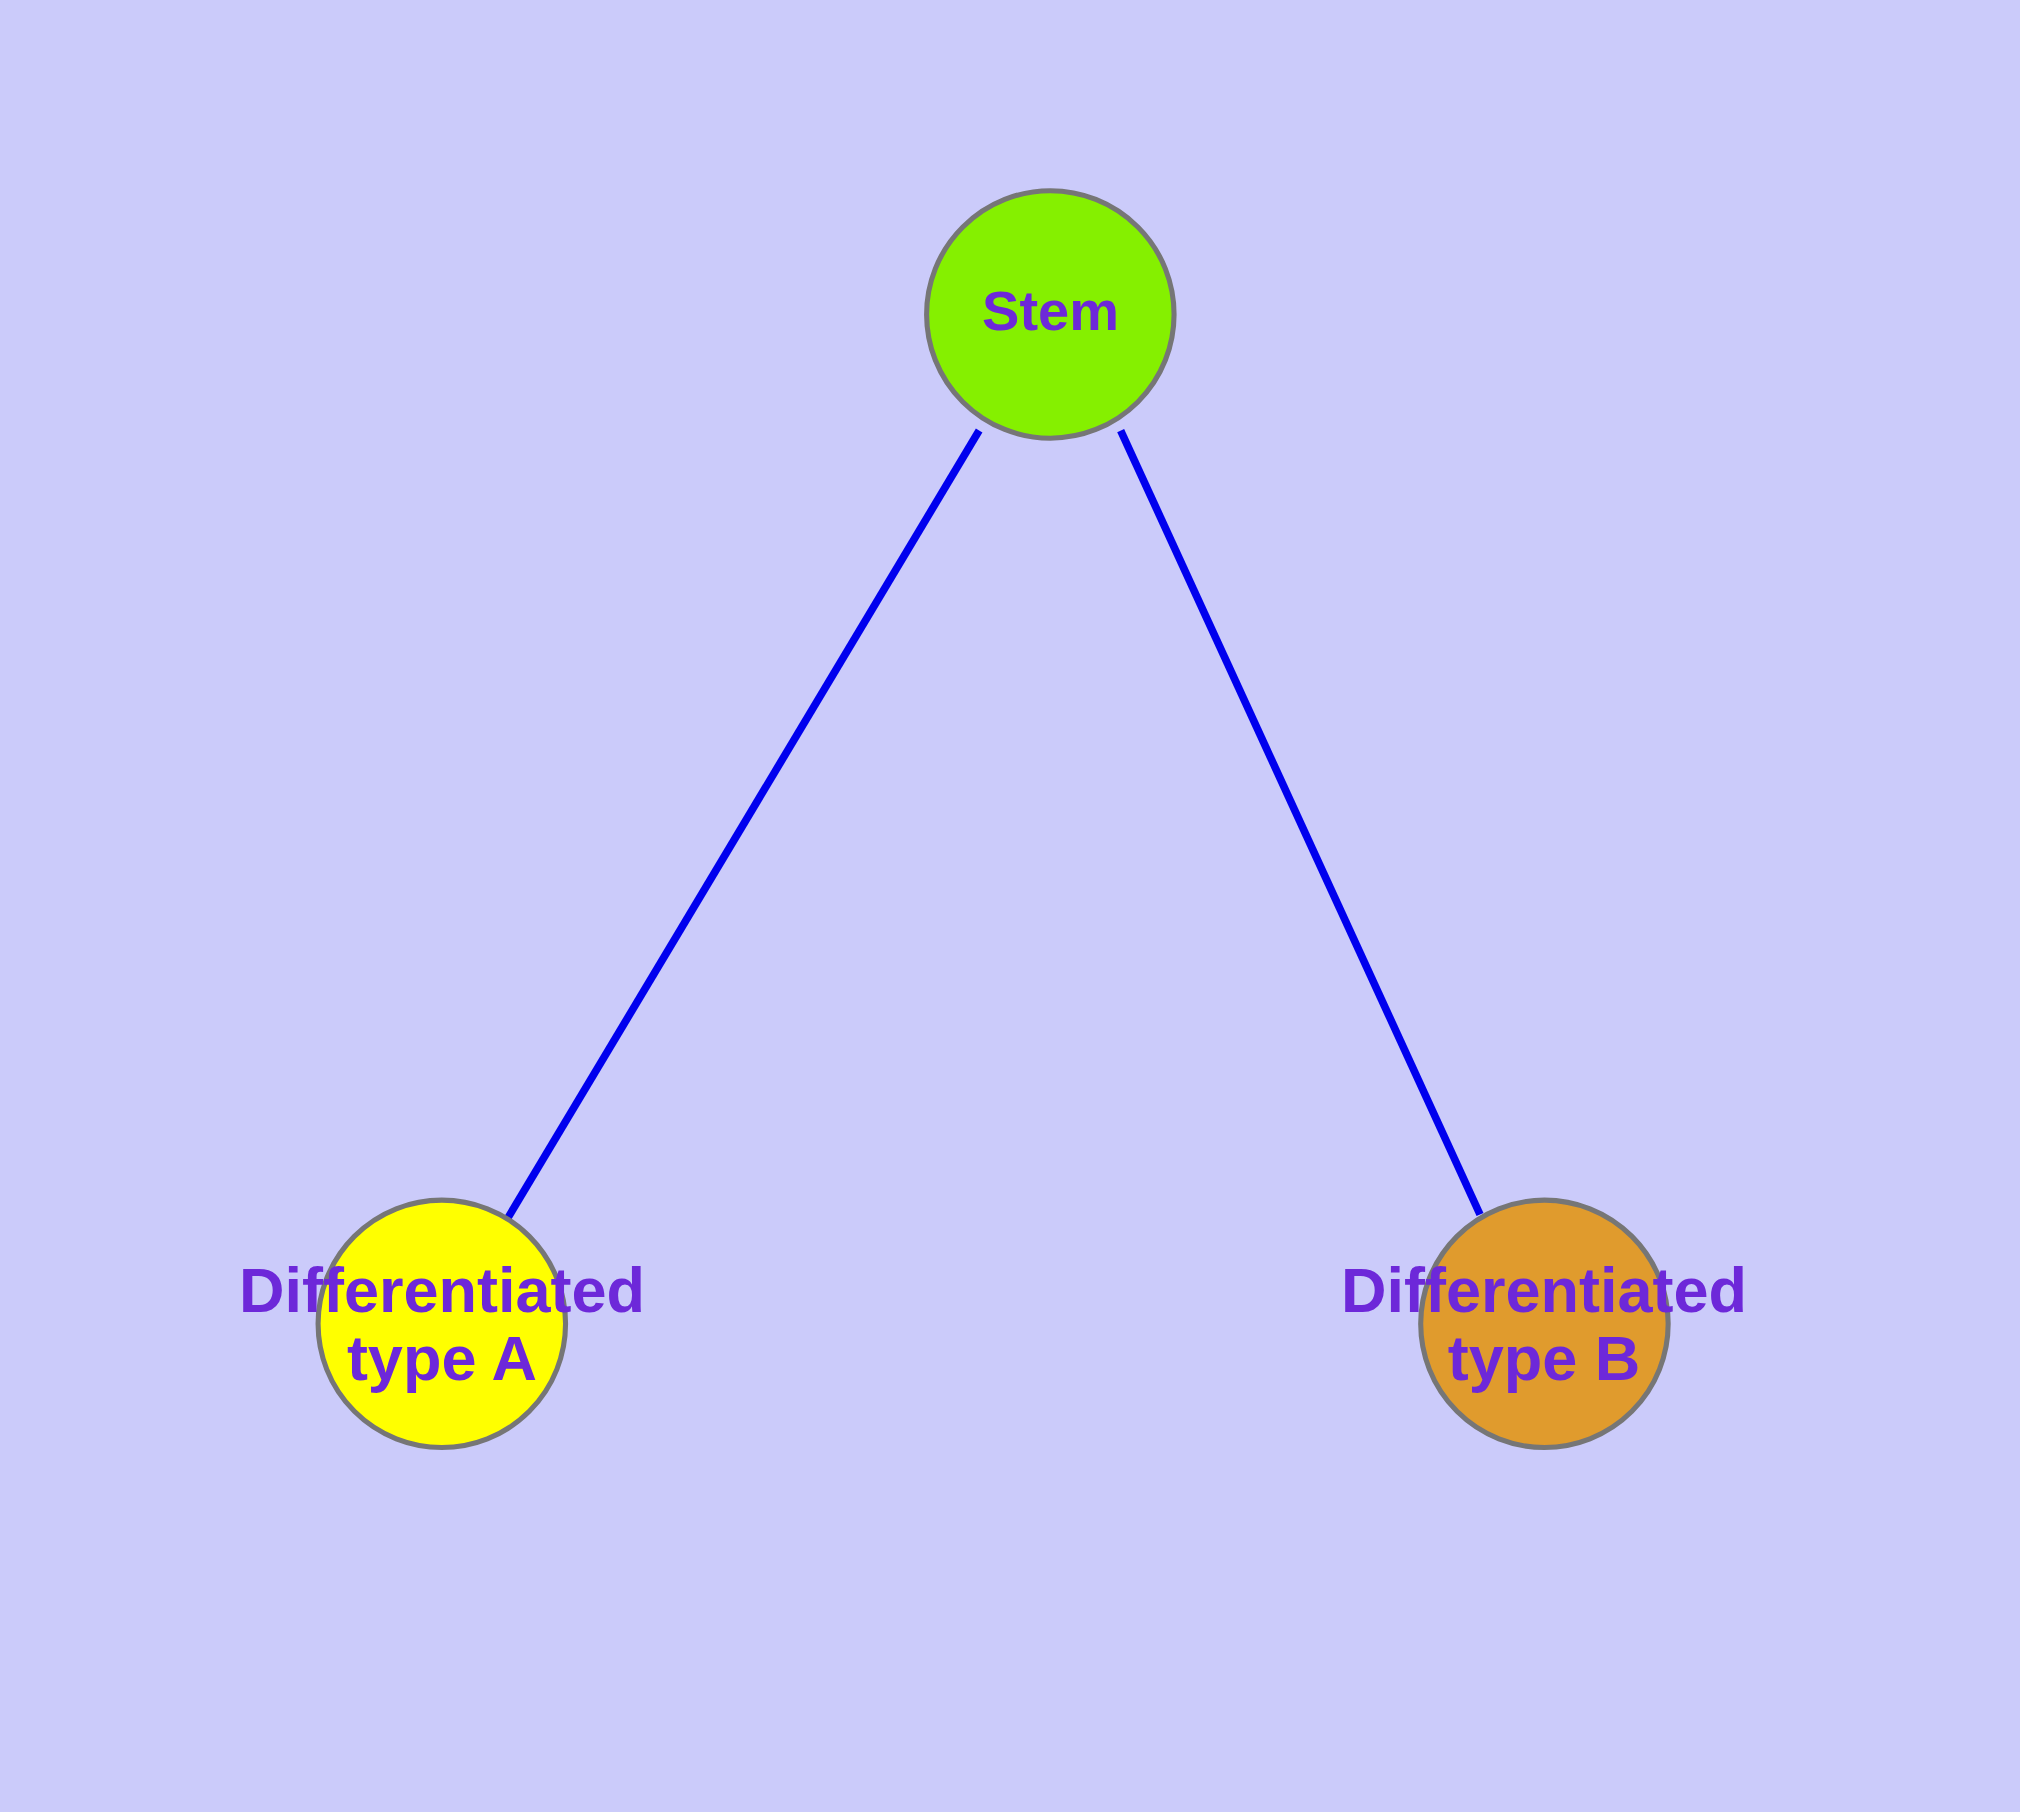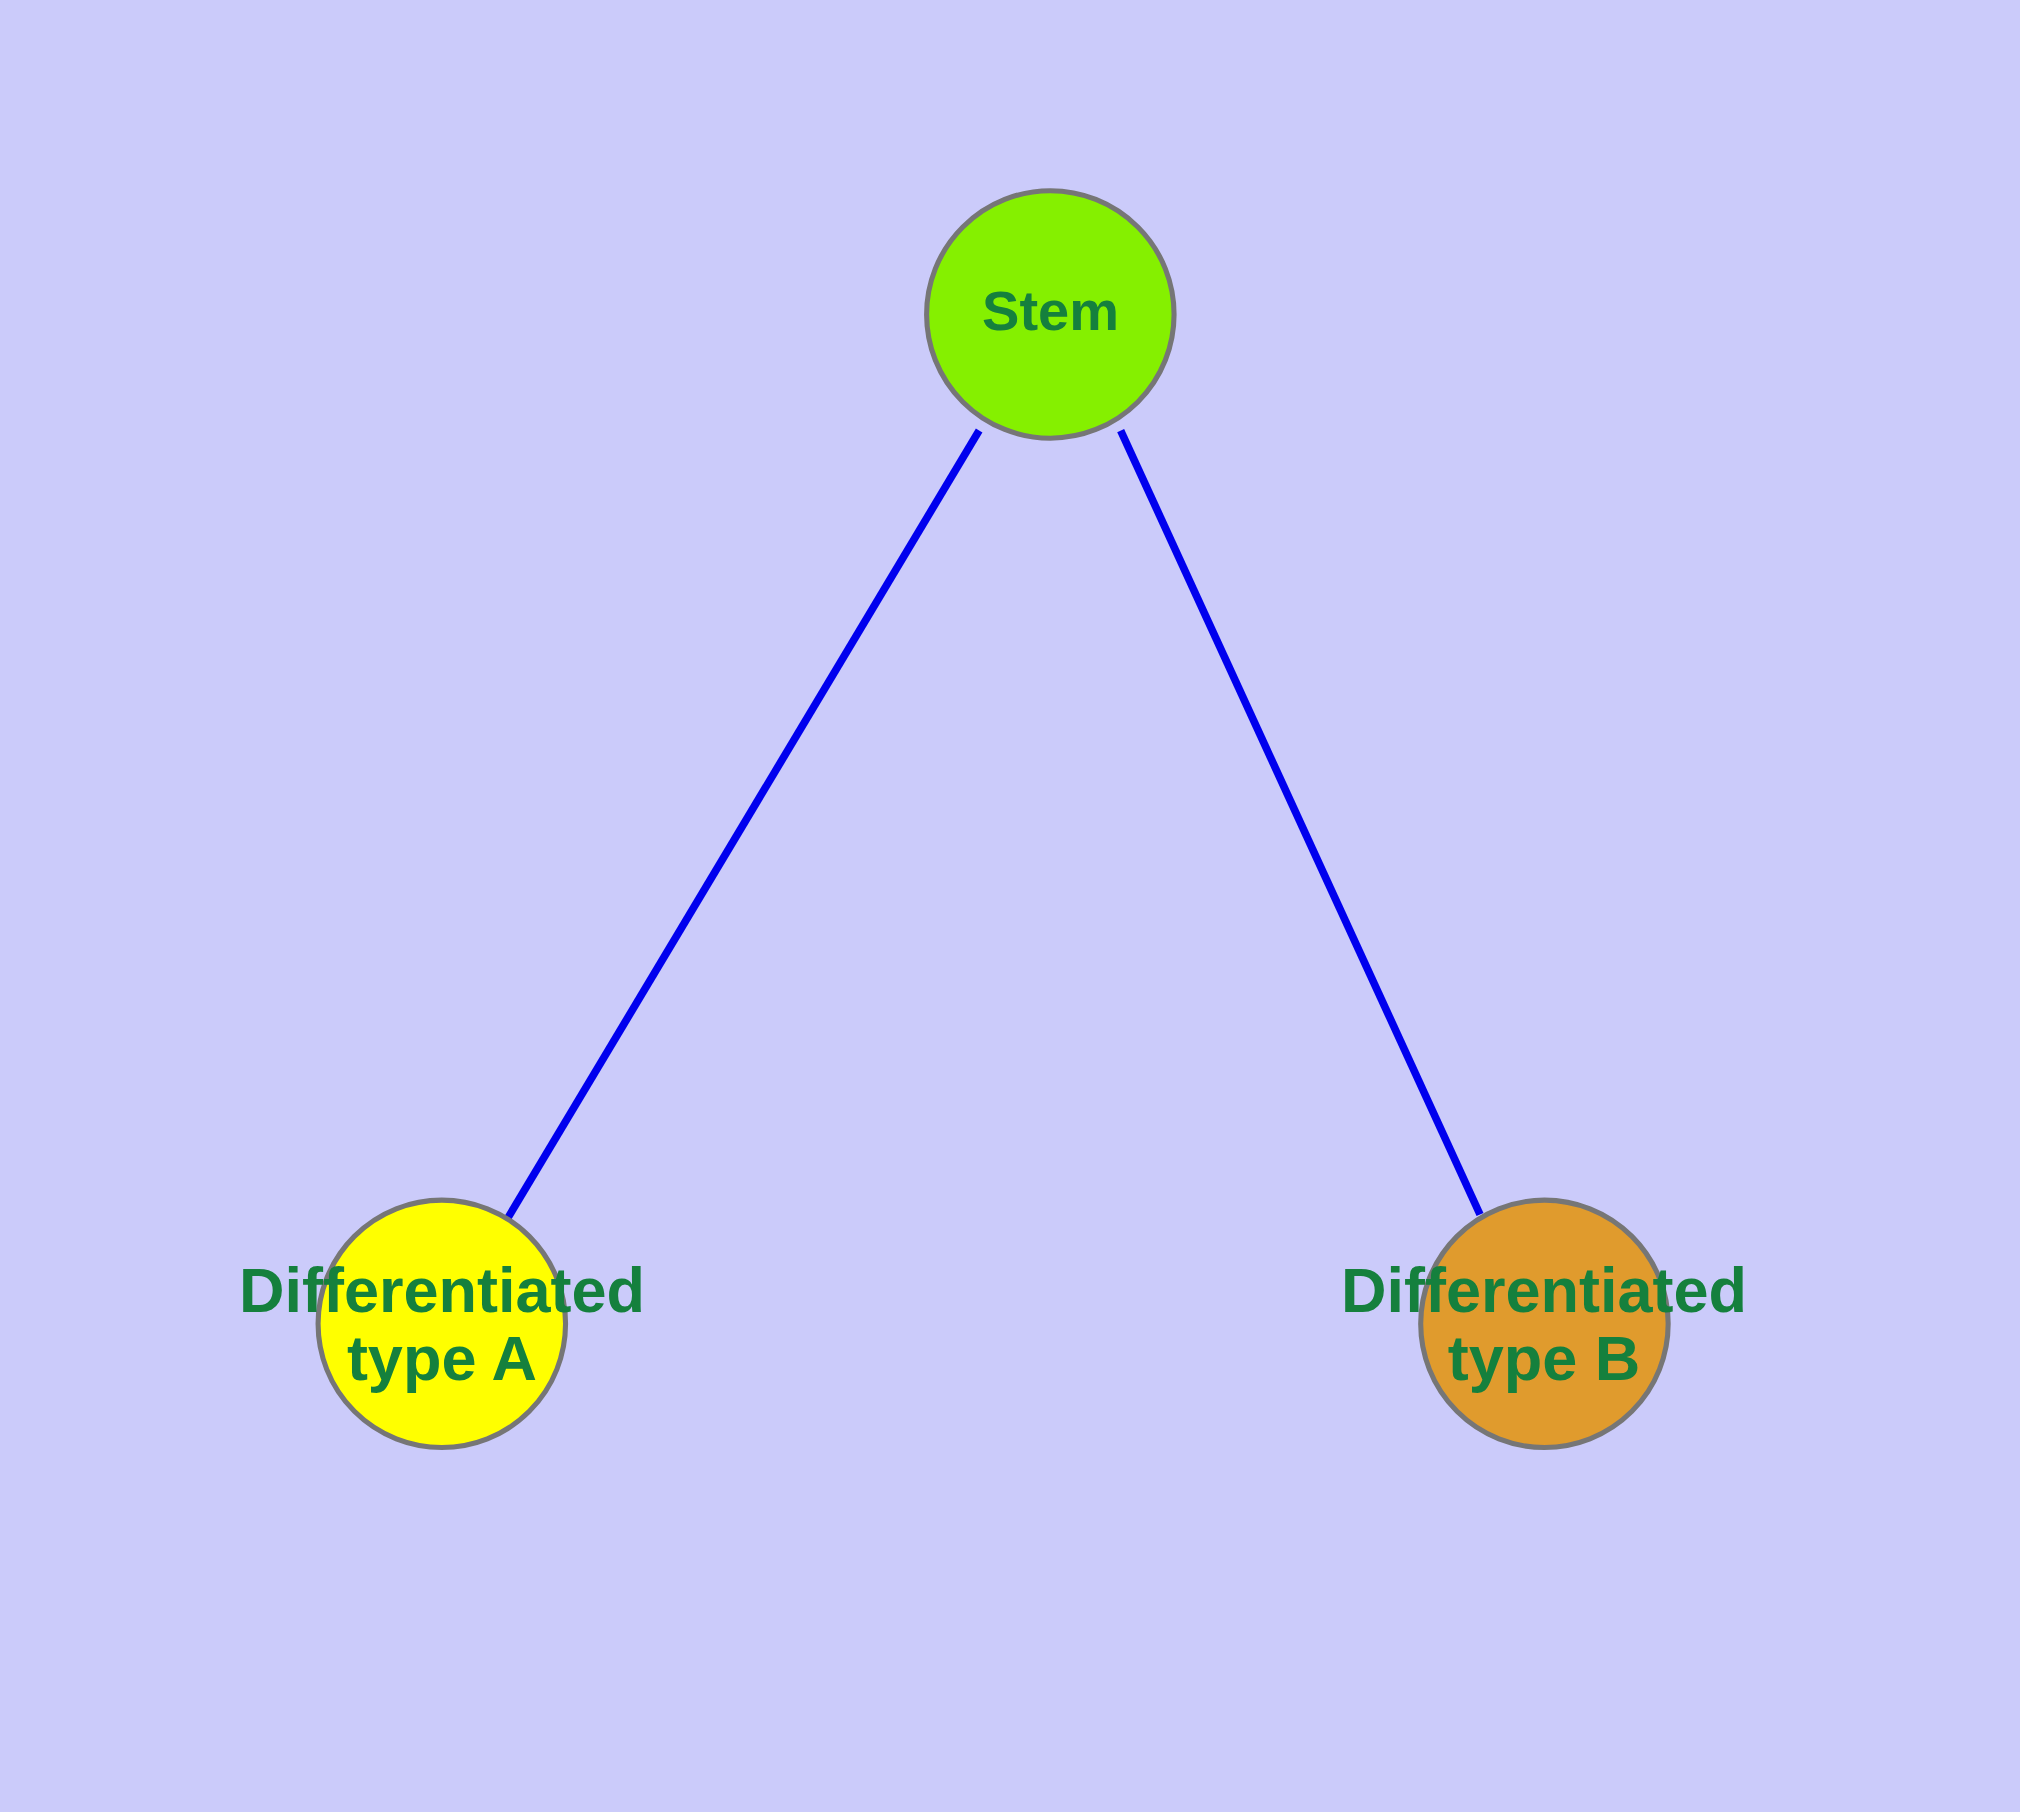--- a/index.html
+++ b/index.html
@@ -27,21 +27,21 @@
     position: absolute;
     left: 0;
     top: 0;
     width: 2021px;
     height: 1812px;
   }
   .node-label {
     position: absolute;
     text-align: center;
     font-weight: bold;
-    color: #15803d;
+    color: #6d28d9;
     line-height: 1.08;
     white-space: pre;
     pointer-events: none;
     -webkit-font-smoothing: antialiased;
   }
   #label-stem {
     font-size: 56px;
     left: 796px;
     top: 281px;
     width: 509px;

